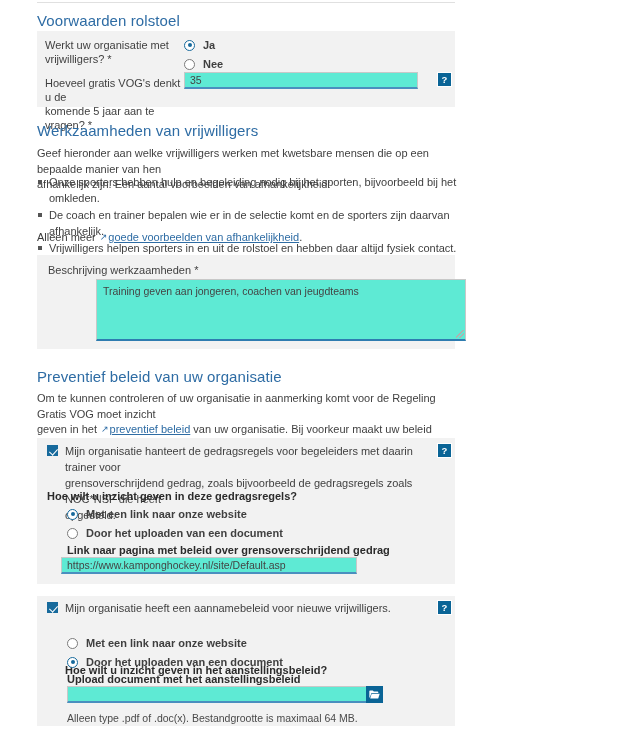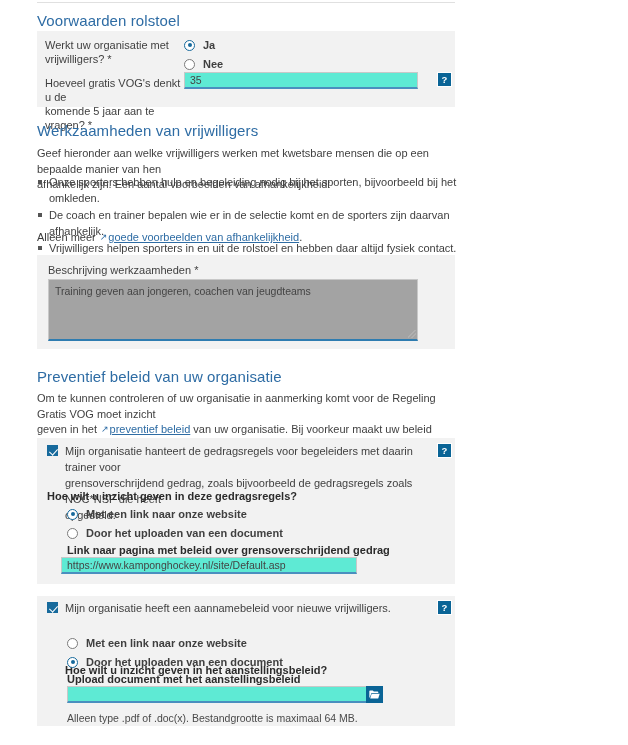--- a/index.html
+++ b/index.html
@@ -102,28 +102,29 @@
     color: #444;
     padding: 2px 5px;
     height: 17px;
     line-height: 13px;
     display: flex;
     align-items: center;
     overflow: hidden;
     white-space: nowrap;
   }
   .textarea {
-    background: #a3a3a3;
+    background: #5eead4;
     border: 1px solid #c8c8c8;
     border-bottom: 2px solid #2e7cb0;
     font-size: 10.5px;
     color: #444;
     padding: 5px 6px;
     position: relative;
     overflow: hidden;
+    margin-left: 48px;
   }
   .resize-grip {
     position: absolute;
     right: 1px; bottom: 1px;
     width: 8px; height: 8px;
     background:
       linear-gradient(135deg, transparent 0 42%, #b0b0b0 42% 54%, transparent 54% 100%),
       linear-gradient(135deg, transparent 0 68%, #b0b0b0 68% 80%, transparent 80% 100%);
   }
 

